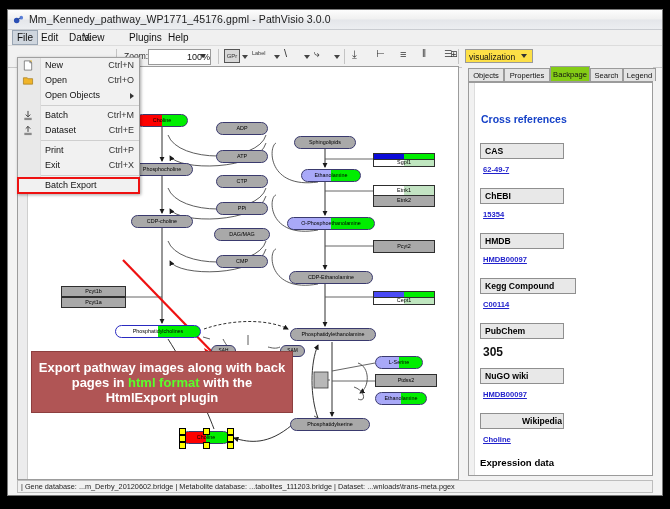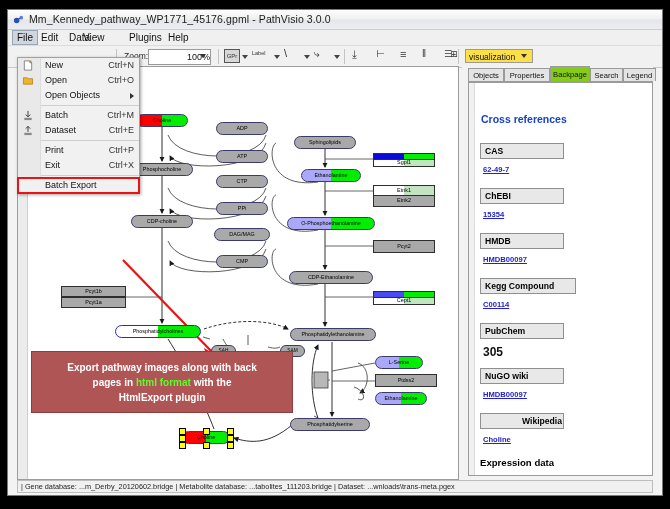--- a/index.html
+++ b/index.html
@@ -64,21 +64,21 @@
   .grad-cct{background:linear-gradient(to right,#4a4af5 0 50%,#00ee00 50% 100%);}
   .grad-cct-b{background:linear-gradient(to right,#ffffff 0 50%,#bfe6bf 50% 100%);}
   .grad-etnk1{background:linear-gradient(to right,#ffffff 0 50%,#c3e3c3 50% 100%);}
 
   svg.wires{position:absolute;left:0;top:0;width:440px;height:412px;}
 
   
   .callout{position:absolute;left:13px;top:284px;width:260px;height:60px;
      background:#b05555;border:1px solid #8d3f3f;display:flex;align-items:center;
      justify-content:center;text-align:center;}
-  .callout-txt{font-size:10px;font-weight:bold;color:#fff;line-height:15px;padding:0 6px;}
+  .callout-txt{font-size:13px;font-weight:bold;color:#fff;line-height:15px;padding:0 6px;}
   .callout-txt .hl{color:#5aff2b;}
 
   
   .handle{position:absolute;width:5px;height:5px;background:#ffff00;border:1px solid #000;}
 
   
   .rpanel{position:absolute;left:454px;top:56px;width:191px;height:412px;background:#f2f2f2;}
   .tabstrip{position:absolute;left:6px;top:0px;height:16px;}
   .tab{position:absolute;top:2px;height:13px;background:#e4e4e4;border:1px solid #9b9b9b;
      border-bottom:none;font-size:7.6px;color:#111;line-height:13px;text-align:center;box-sizing:border-box;}

